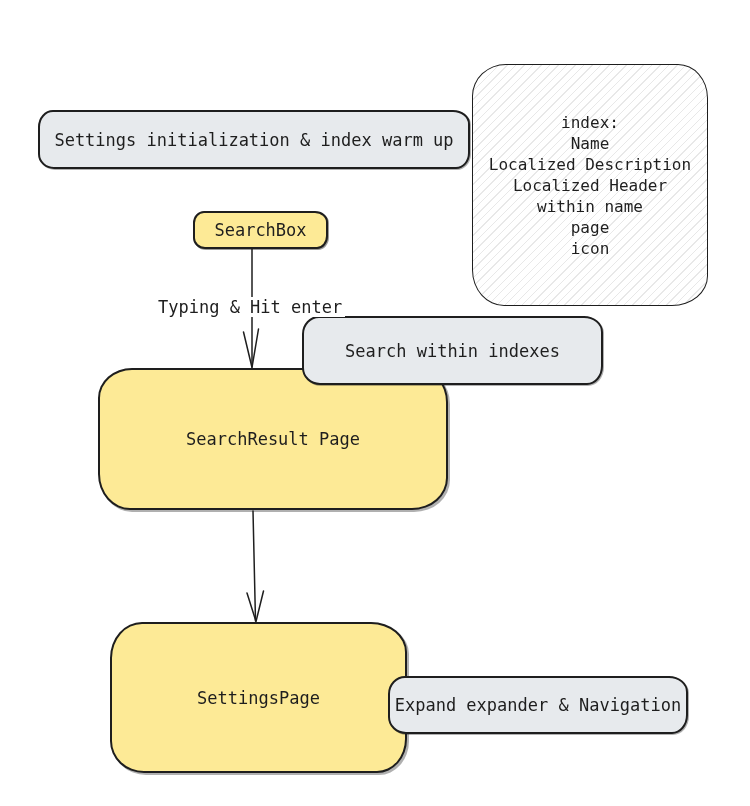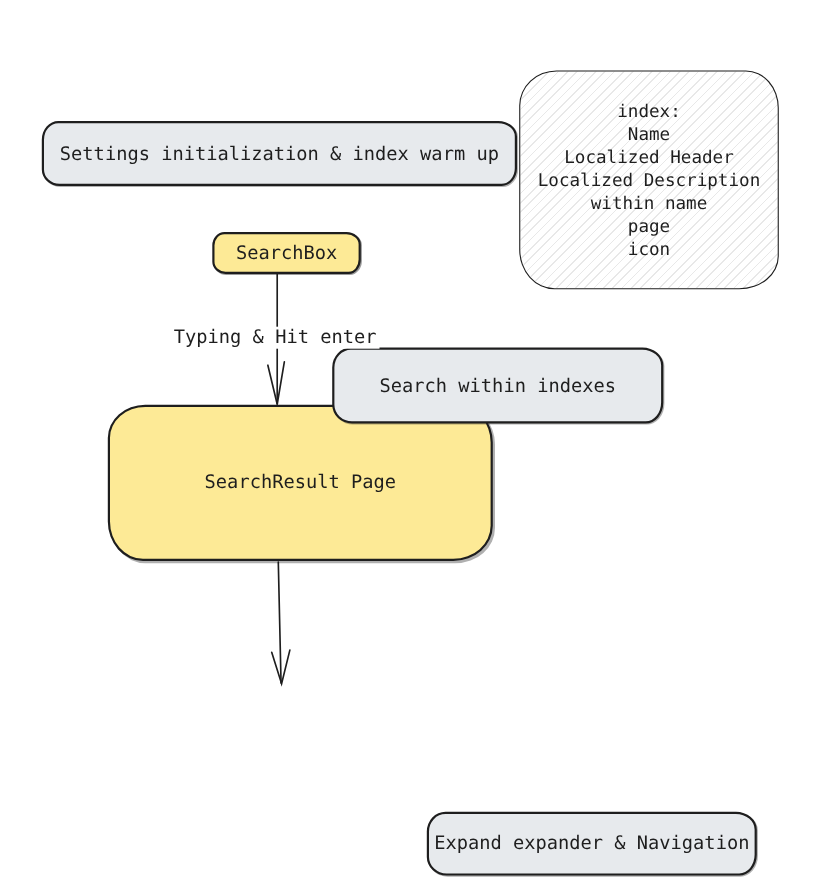--- a/index.html
+++ b/index.html
@@ -31,21 +31,21 @@
   .yellow { background: var(--node_yellow); }
   .gray   { background: var(--node_gray); }
 
   #settings-init {
     left: 38px; top: 110px; width: 432px; height: 59px;
     border-radius: 15px 17px 14px 16px / 17px 14px 16px 15px;
     z-index: 3;
     box-shadow: 1px 1px 0 0 rgba(30,30,30,0.35);
   }
   #index-note {
-    left: 472px; top: 64px; width: 236px; height: 199px;
+    left: 472px; top: 64px; width: 236px; height: 242px;
     background-color: #ffffff;
     background-image: repeating-linear-gradient(
       135deg,
       rgba(30,30,30,0.10) 0px, rgba(30,30,30,0.10) 1px,
       transparent 1px, transparent 6px
     );
     border: 1.6px solid var(--stroke);
     border-radius: 34px 30px 36px 32px / 32px 34px 30px 36px;
     z-index: 2;
     flex-direction: column;
@@ -71,21 +71,21 @@
     z-index: 3;
     box-shadow: 2px 2px 0 0 rgba(30,30,30,0.35);
   }
   #settings-page {
     left: 110px; top: 622px; width: 297px; height: 151px;
     border-radius: 32px 36px 30px 34px / 36px 30px 34px 32px;
     z-index: 3;
     box-shadow: 2px 2px 0 0 rgba(30,30,30,0.35);
   }
   #expand-nav {
-    left: 388px; top: 738px; width: 300px; height: 58px;
+    left: 388px; top: 676px; width: 300px; height: 58px;
     border-radius: 17px 19px 16px 18px / 18px 16px 19px 17px;
     z-index: 4;
     box-shadow: 1px 1px 0 0 rgba(30,30,30,0.35);
   }
   .edge-label {
     position: absolute;
     background: #ffffff;
     padding: 0 3px;
     font-size: 17px;
     z-index: 5;
@@ -112,34 +112,35 @@
     </g>
     <g stroke="#1e1e1e" stroke-width="1.5" fill="none" stroke-linecap="round">
       <path d="M253 511 L255.5 621"></path>
       <path d="M247 593 L256 621.5 L263.5 591"></path>
     </g>
   </svg>
 
   <div id="index-note" class="node">
     <span class="line">index:</span>
     <span class="line">Name</span>
+    <span class="line">Localized Description</span>
     <span class="line">Localized Header</span>
-    <span class="line">Localized Description</span>
     <span class="line">within name</span>
     <span class="line">page</span>
     <span class="line">icon</span>
   </div>
 
   <div id="settings-init" class="node gray">Settings initialization &amp; index warm up</div>
 
   <div id="search-box" class="node yellow">SearchBox</div>
 
   <div id="label-typing" class="edge-label">Typing &amp; Hit enter</div>
 
   <div id="search-result" class="node yellow">SearchResult Page</div>
 
   <div id="search-within" class="node gray">Search within indexes</div>
 
 
+  <div id="settings-page" class="node yellow">SettingsPage</div>
 
   <div id="expand-nav" class="node gray">Expand expander &amp; Navigation</div>
 
 </div>
 
 </body></html>

